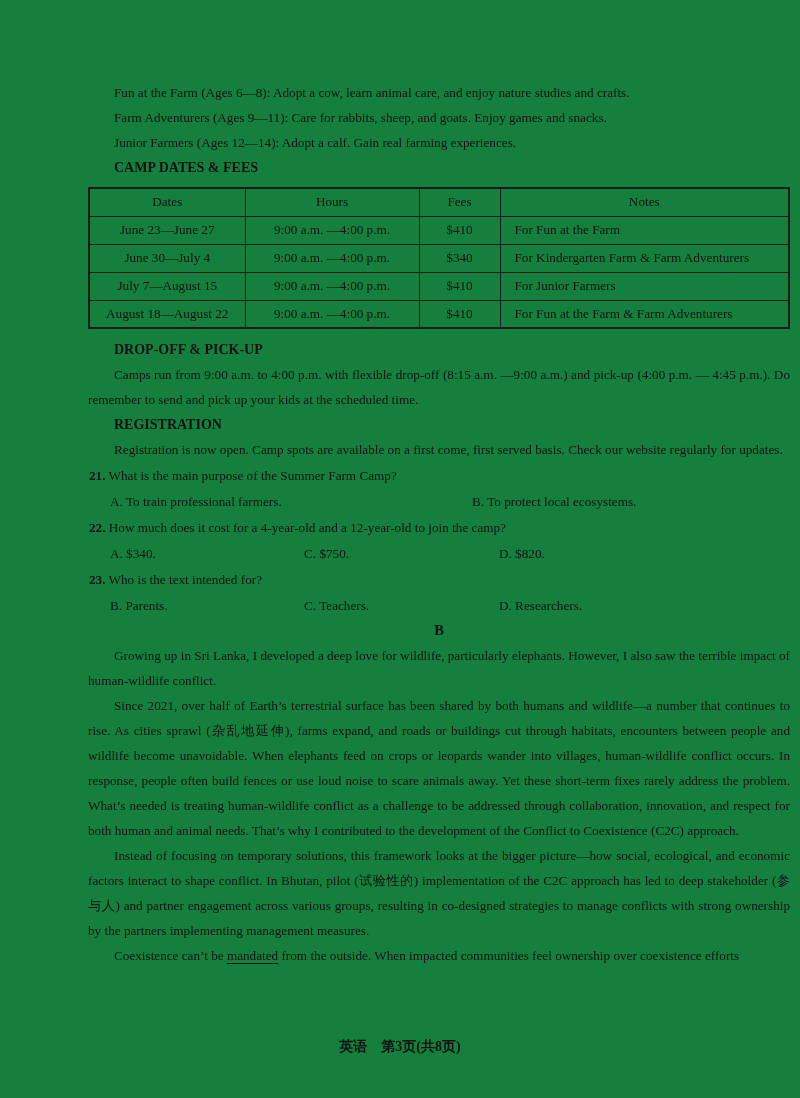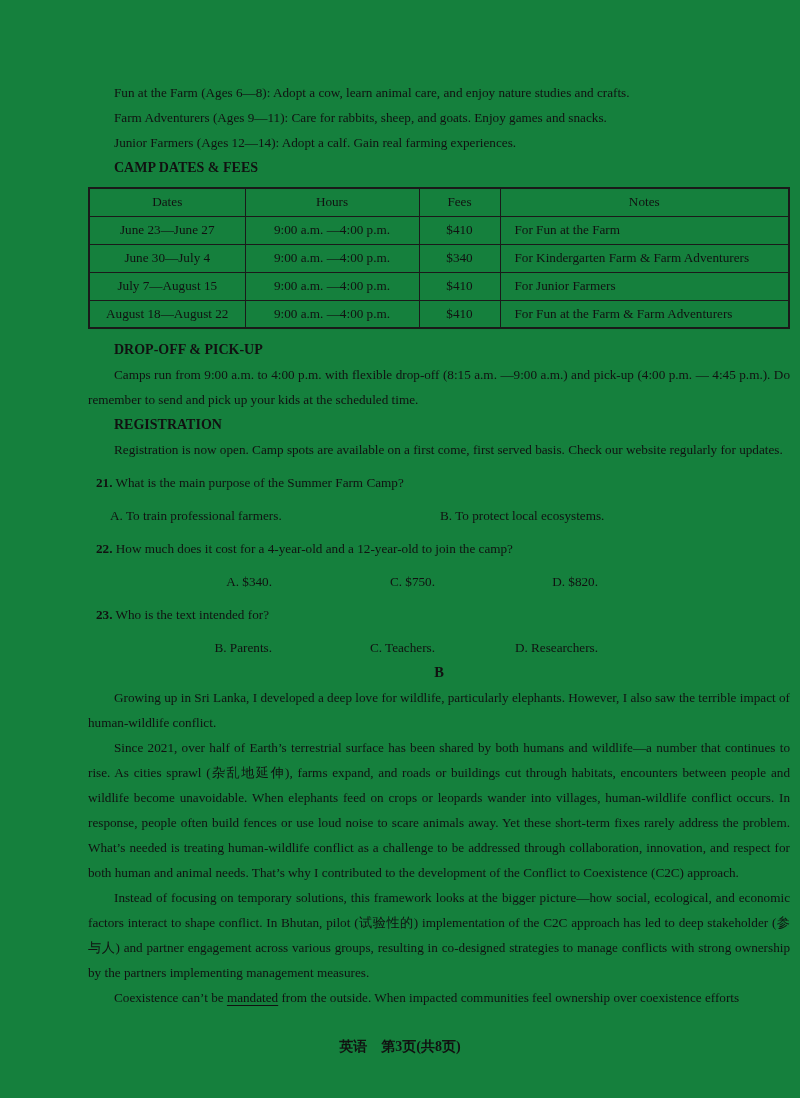--- a/index.html
+++ b/index.html
@@ -48,28 +48,29 @@
     padding: 0 2px;
     text-align: center;
     font-weight: normal;
     font-size: 13.2px;
     line-height: 16px;
     white-space: nowrap;
     overflow: hidden;
   }
   table.camp td.notes, table.camp th.notes-h { }
   table.camp td.notes { text-align: left; padding-left: 14px; }
-  .question { margin: 8px; }
+  .question { margin: 1px; }
   .qnum { font-weight: bold; }
   .opts {
     display: grid;
     padding-left: 22px;
+    gap: 32px;
   }
   .opts.two  { grid-template-columns: 330px 1fr; }
-  .opts.four { grid-template-columns: 162px 163px 163px 1fr; text-align: right; }
+  .opts.four { grid-template-columns: 162px 163px 163px 1fr; }
   .opt { white-space: nowrap; }
   .section-label {
     text-align: center;
     font-weight: bold;
     font-size: 14.5px;
     line-height: 25px;
   }
   .u { text-decoration: underline; text-underline-offset: 3px; }
   .footer {
     position: absolute;

